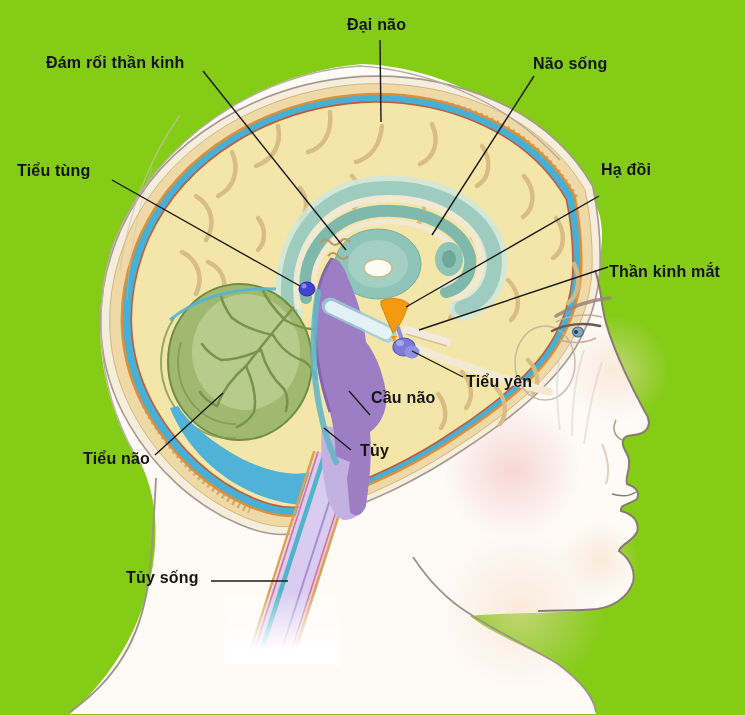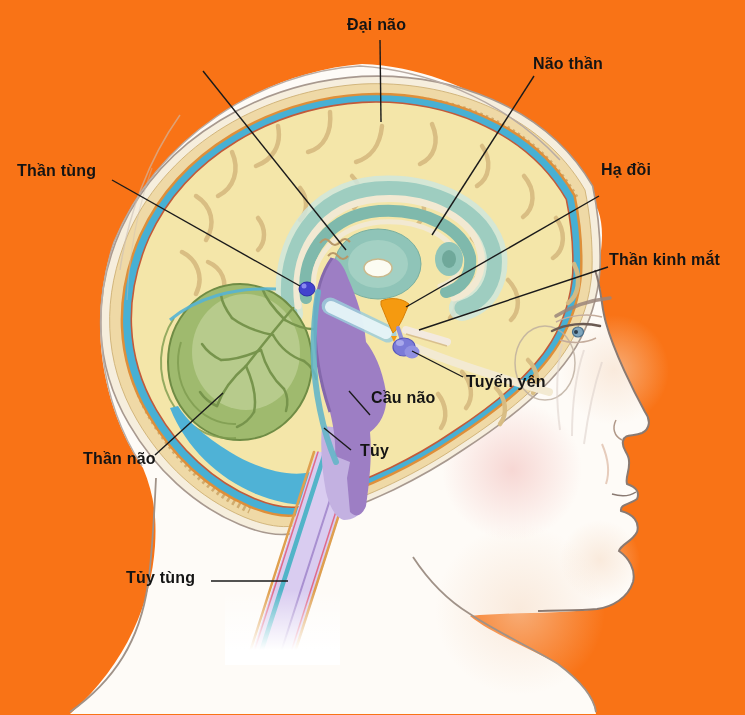--- a/index.html
+++ b/index.html
@@ -1,16 +1,16 @@
 <!DOCTYPE html>
 <html><head>
 <meta charset="utf-8">
 <style>
   html,body{margin:0;padding:0;background:#ffffff;}
-  .stage{position:relative;width:745px;height:715px;background:#f97316;overflow:hidden;
+  .stage{position:relative;width:745px;height:715px;background:#84cc16;overflow:hidden;
          font-family:"Liberation Sans",sans-serif;text-align:right;}
   .stage svg{position:absolute;left:0;top:0;}
   .lbl{position:absolute;font-weight:bold;font-size:16px;line-height:1.05;
        color:#141414;white-space:nowrap;letter-spacing:.2px;}
 </style>
 </head>
 <body>
 
 <div class="stage">
 
@@ -188,23 +188,24 @@
     <line x1="608" y1="267" x2="419" y2="330"></line>
     <line x1="463" y1="377" x2="412" y2="351"></line>
     <line x1="370" y1="415" x2="349" y2="391"></line>
     <line x1="351" y1="450" x2="324" y2="428"></line>
     <line x1="155" y1="455" x2="223" y2="393"></line>
     <line x1="211" y1="581" x2="288" y2="581"></line>
   </g>
 </svg>
 
 <div class="lbl" style="left:347px;top:17px">Đại não</div>
-<div class="lbl" style="left:533px;top:56px">Não thần</div>
-<div class="lbl" style="left:17px;top:163px">Thần tùng</div>
+<div class="lbl" style="left:46px;top:55px">Đám rối thần kinh</div>
+<div class="lbl" style="left:533px;top:56px">Não sống</div>
+<div class="lbl" style="left:17px;top:163px">Tiểu tùng</div>
 <div class="lbl" style="left:601px;top:162px">Hạ đồi</div>
-<div class="lbl" style="left:609px;top:252px">Thần kinh mắt</div>
-<div class="lbl" style="left:466px;top:374px">Tuyến yên</div>
+<div class="lbl" style="left:609px;top:264px">Thần kinh mắt</div>
+<div class="lbl" style="left:466px;top:374px">Tiểu yên</div>
 <div class="lbl" style="left:371px;top:390px">Cầu não</div>
 <div class="lbl" style="left:360px;top:443px">Tủy</div>
-<div class="lbl" style="left:83px;top:451px">Thần não</div>
-<div class="lbl" style="left:126px;top:570px">Tủy tùng</div>
+<div class="lbl" style="left:83px;top:451px">Tiểu não</div>
+<div class="lbl" style="left:126px;top:570px">Tủy sống</div>
 
 </div>
 
 </body></html>

